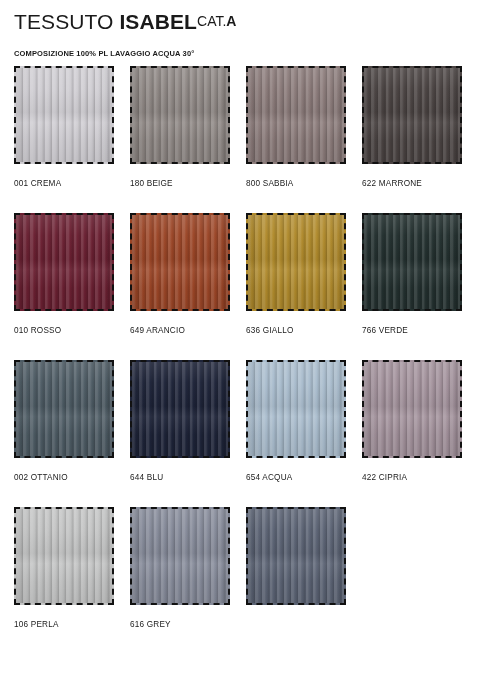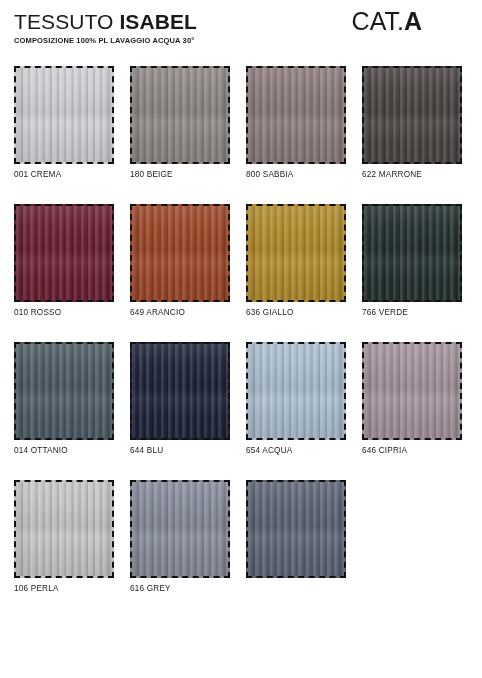--- a/index.html
+++ b/index.html
@@ -24,45 +24,44 @@
   
   .header {
     position: relative;
     height: 56px;
     padding: 10px 14px 0 14px;
   }
 
   .header-row {
     display: flex;
     align-items: flex-start;
-    justify-content: space-between;
   }
 
   .brand-title {
     font-size: 21px;
     line-height: 23px;
     font-weight: 400;
     color: #1a1a1a;
     letter-spacing: 0.1px;
     white-space: nowrap;
   }
   .brand-title .strong { font-weight: 700; }
 
   .cat-title {
-    font-size: 25px;
+    font-size: 14px;
     line-height: 23px;
     font-weight: 400;
     color: #1a1a1a;
     white-space: nowrap;
     padding-right: 46px;
   }
   .cat-title .strong { font-weight: 700; }
 
   .composition {
-    margin-top: 3px;
+    margin-top: 16px;
     font-size: 7.5px;
     line-height: 10px;
     font-weight: 700;
     color: #1a1a1a;
     letter-spacing: 0.15px;
     white-space: nowrap;
   }
 
   
   .grid {
@@ -118,21 +117,21 @@
         rgba(0,0,0,0.04) 78%,
         rgba(0,0,0,0.08) 100%),
       linear-gradient(to right,
         rgba(0,0,0,0.07) 0%,
         rgba(0,0,0,0.00) 14%,
         rgba(0,0,0,0.00) 86%,
         rgba(0,0,0,0.06) 100%);
   }
 
   .swatch-label {
-    margin-top: 5px;
+    margin-top: 14px;
     font-size: 8.2px;
     line-height: 11px;
     font-weight: 400;
     color: #1a1a1a;
     letter-spacing: 0.2px;
     white-space: nowrap;
   }
 </style>
 </head>
 <body>
@@ -203,42 +202,42 @@
           <div class="rib"></div>
           <div class="shade"></div>
         </div>
         <div class="swatch-label">766 VERDE</div>
       </div>
       <div class="swatch-cell">
         <div class="swatch" style="background: rgb(76, 90, 99);">
           <div class="rib"></div>
           <div class="shade"></div>
         </div>
-        <div class="swatch-label">014 OTTANIO</div>
+        <div class="swatch-label">002 OTTANIO</div>
       </div>
       <div class="swatch-cell">
         <div class="swatch" style="background: rgb(29, 35, 56);">
           <div class="rib"></div>
           <div class="shade"></div>
         </div>
         <div class="swatch-label">644 BLU</div>
       </div>
       <div class="swatch-cell">
         <div class="swatch" style="background: rgb(169, 188, 205);">
           <div class="rib"></div>
           <div class="shade"></div>
         </div>
         <div class="swatch-label">654 ACQUA</div>
       </div>
       <div class="swatch-cell">
         <div class="swatch" style="background: rgb(162, 145, 155);">
           <div class="rib"></div>
           <div class="shade"></div>
         </div>
-        <div class="swatch-label">646 CIPRIA</div>
+        <div class="swatch-label">422 CIPRIA</div>
       </div>
       <div class="swatch-cell">
         <div class="swatch" style="background: rgb(194, 195, 195);">
           <div class="rib"></div>
           <div class="shade"></div>
         </div>
         <div class="swatch-label">106 PERLA</div>
       </div>
       <div class="swatch-cell">
         <div class="swatch" style="background: rgb(133, 138, 153);">

